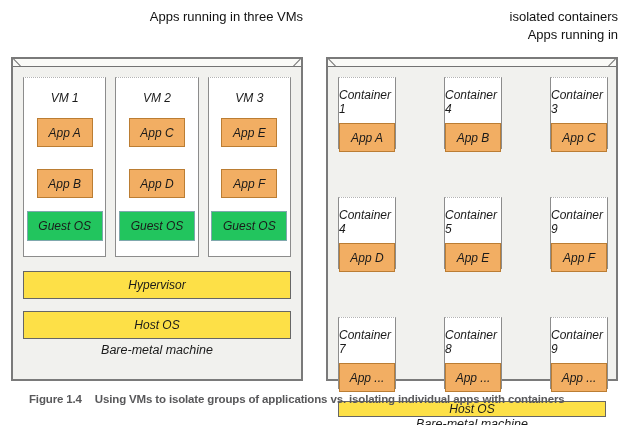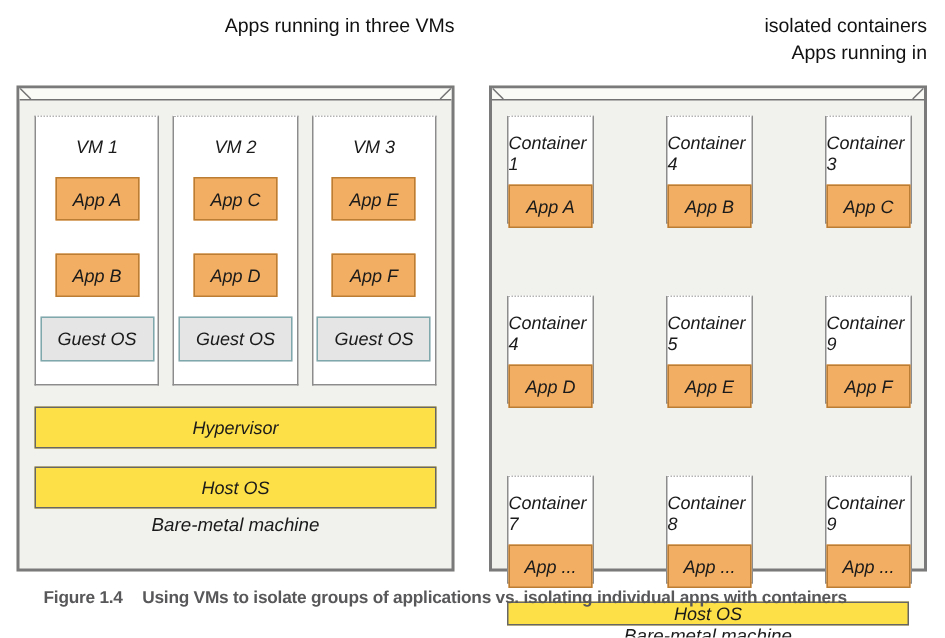--- a/index.html
+++ b/index.html
@@ -47,21 +47,21 @@
   .vm-name{margin-top:13px;font-size:12px;}
   .app-box{
     width:54px;height:27px;flex:0 0 auto;
     background:#f2ae63;border:1.5px solid #bb7d33;box-sizing:content-box;
     display:flex;align-items:center;justify-content:center;font-size:12px;
   }
   .vm-box .app-box.first{margin-top:13px;}
   .vm-box .app-box.second{margin-top:22px;}
   .guestos-box{
     margin-top:auto;margin-bottom:15px;width:74px;height:28px;
-    background:#e5e5e5;border:1.5px solid #7fa8ad;
+    background:#22c55e;border:1.5px solid #7fa8ad;
     display:flex;align-items:center;justify-content:center;font-size:12px;
   }
 
   
   .container-grid{
     display:grid;grid-template-columns:1fr 1fr 1fr;
     column-gap:8px;row-gap:5px;gap:48px;
   }
   .container-box{height:72px;}
   .container-name{margin-top:10px;font-size:12px;}

